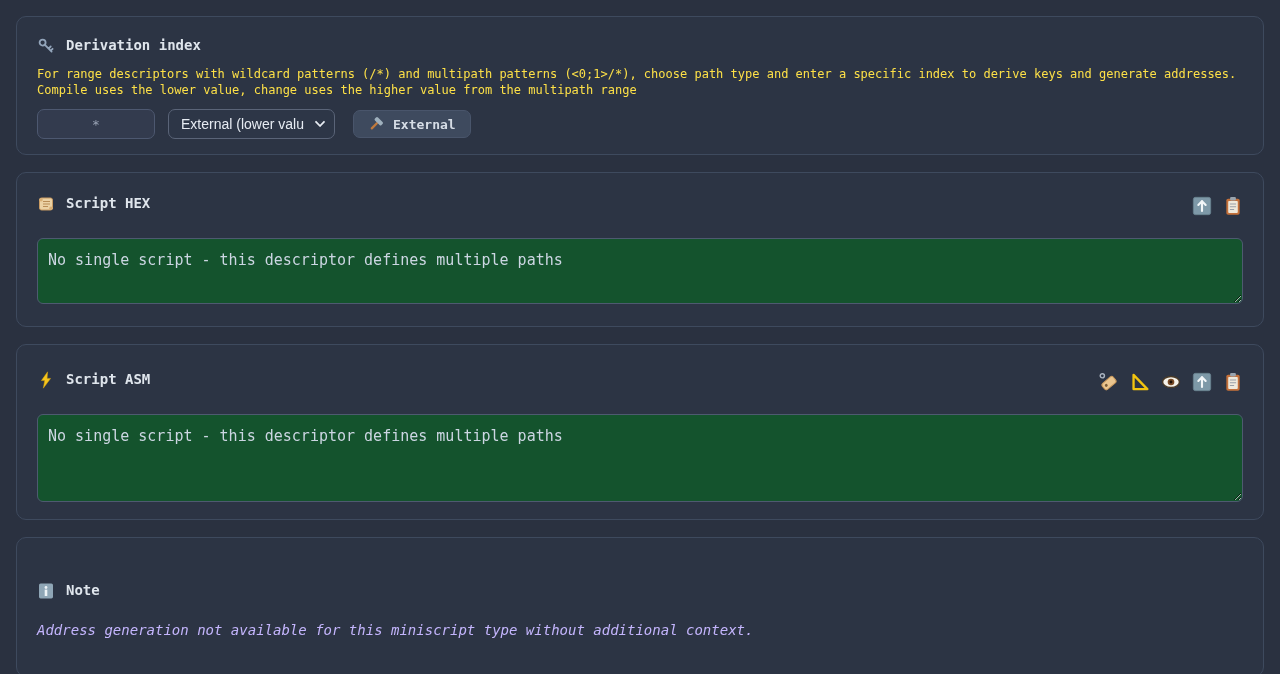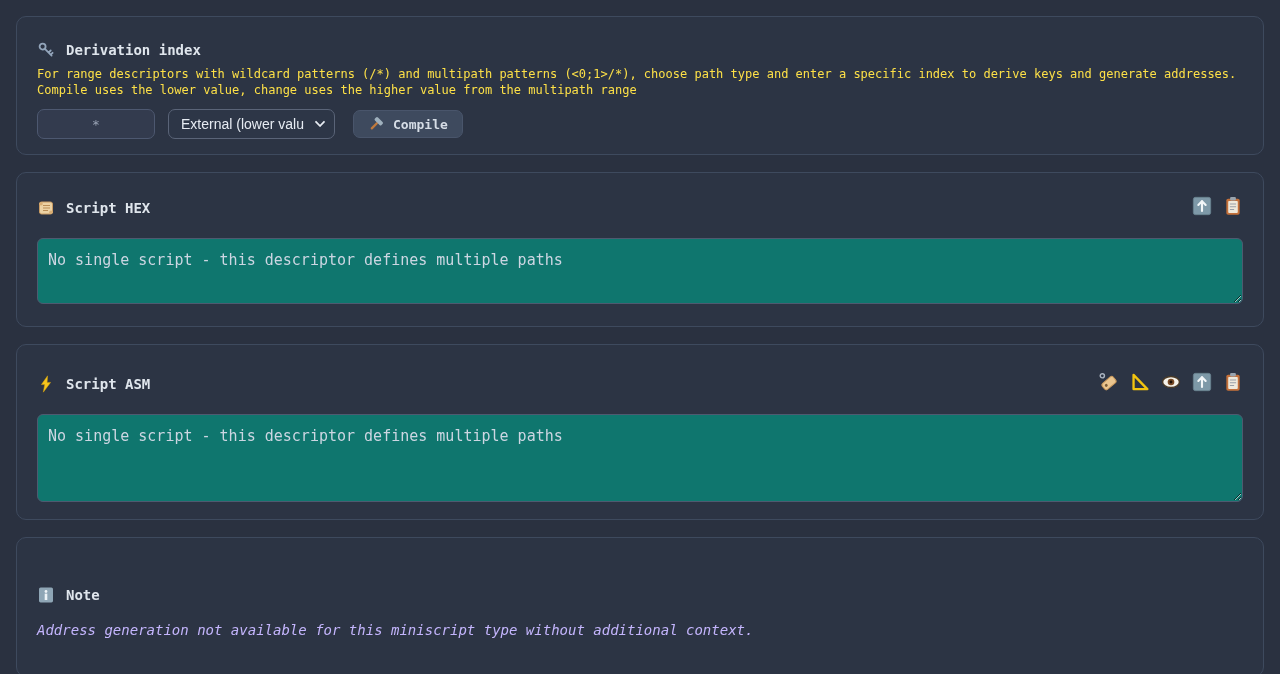--- a/index.html
+++ b/index.html
@@ -13,21 +13,21 @@
     background:#2c3444;
     border:1px solid #3e4a5e;
     border-radius:10px;
   }
   .panel-derivation { margin-top:16px; height:139px; padding:20px 20px 22px; }
   .panel-hex        { margin-top:17px; height:155px; padding:22px 20px 24px; }
   .panel-asm        { margin-top:17px; height:176px; padding:26px 20px 23px; }
   .panel-note       { margin-top:17px; height:140px; padding:44px 20px 30px; }
 
   .panel-title {
-    display:flex; align-items:flex-end; gap:11px;
+    display:flex; align-items:flex-start; gap:11px;
     font-size:14px; font-weight:bold; color:#dfe5ec;
     line-height:17px; height:22px;
   }
   .panel-title .ticon { display:inline-flex; width:18px; height:18px; }
 
   .desc { margin-top:7px; font-size:12px; line-height:16px; color:#fde047; }
 
   .controls { margin-top:11px; display:flex; align-items:center; }
   .index-input {
     width:118px; height:30px;
@@ -61,21 +61,21 @@
 
   .panel-header { display:flex; align-items:center; justify-content:space-between; }
   .actions { display:flex; align-items:center; gap:11px; }
   .icon-btn {
     background:none; border:none; padding:0; cursor:pointer;
     width:20px; height:20px; display:inline-flex;
   }
 
   .script-area {
     display:block; margin-top:21px; width:100%;
-    background:#0f766e; border:1px solid #4e5a70; border-radius:6px;
+    background:#14532d; border:1px solid #4e5a70; border-radius:6px;
     color:#ccd6e2; font-family:inherit; font-size:15px; line-height:20px;
     padding:11px 10px; resize:both; outline:none;
   }
   .panel-hex .script-area { height:66px; }
   .panel-asm .script-area { height:88px; }
 
   .note-body { margin-top:18px; font-size:14px; line-height:16px; color:#c4b5fd;font-style:italic; }
 </style>
 </head>
 <body>
@@ -106,21 +106,21 @@
     </span>
     <button class="compile-btn">
       <span class="bicon">
         <svg viewBox="0 0 18 18" width="16" height="16">
           <g transform="rotate(45 9 9)">
             <rect x="7.8" y="6.5" width="2.6" height="10.5" rx="1.2" fill="#c1793c"></rect>
             <rect x="3.8" y="2.2" width="10.4" height="4.8" rx="1.6" fill="#9fb0bd"></rect>
           </g>
         </svg>
       </span>
-      <span>Compile</span>
+      <span>External</span>
     </button>
   </div>
 </section>
 
 <section class="panel panel-hex">
   <div class="panel-header">
     <div class="panel-title">
       <span class="ticon">
         <svg viewBox="0 0 18 18" width="18" height="18">
           <rect x="2.5" y="3" width="13" height="12" rx="2" fill="#ecd2a4" stroke="#c89a62" stroke-width="1"></rect>

